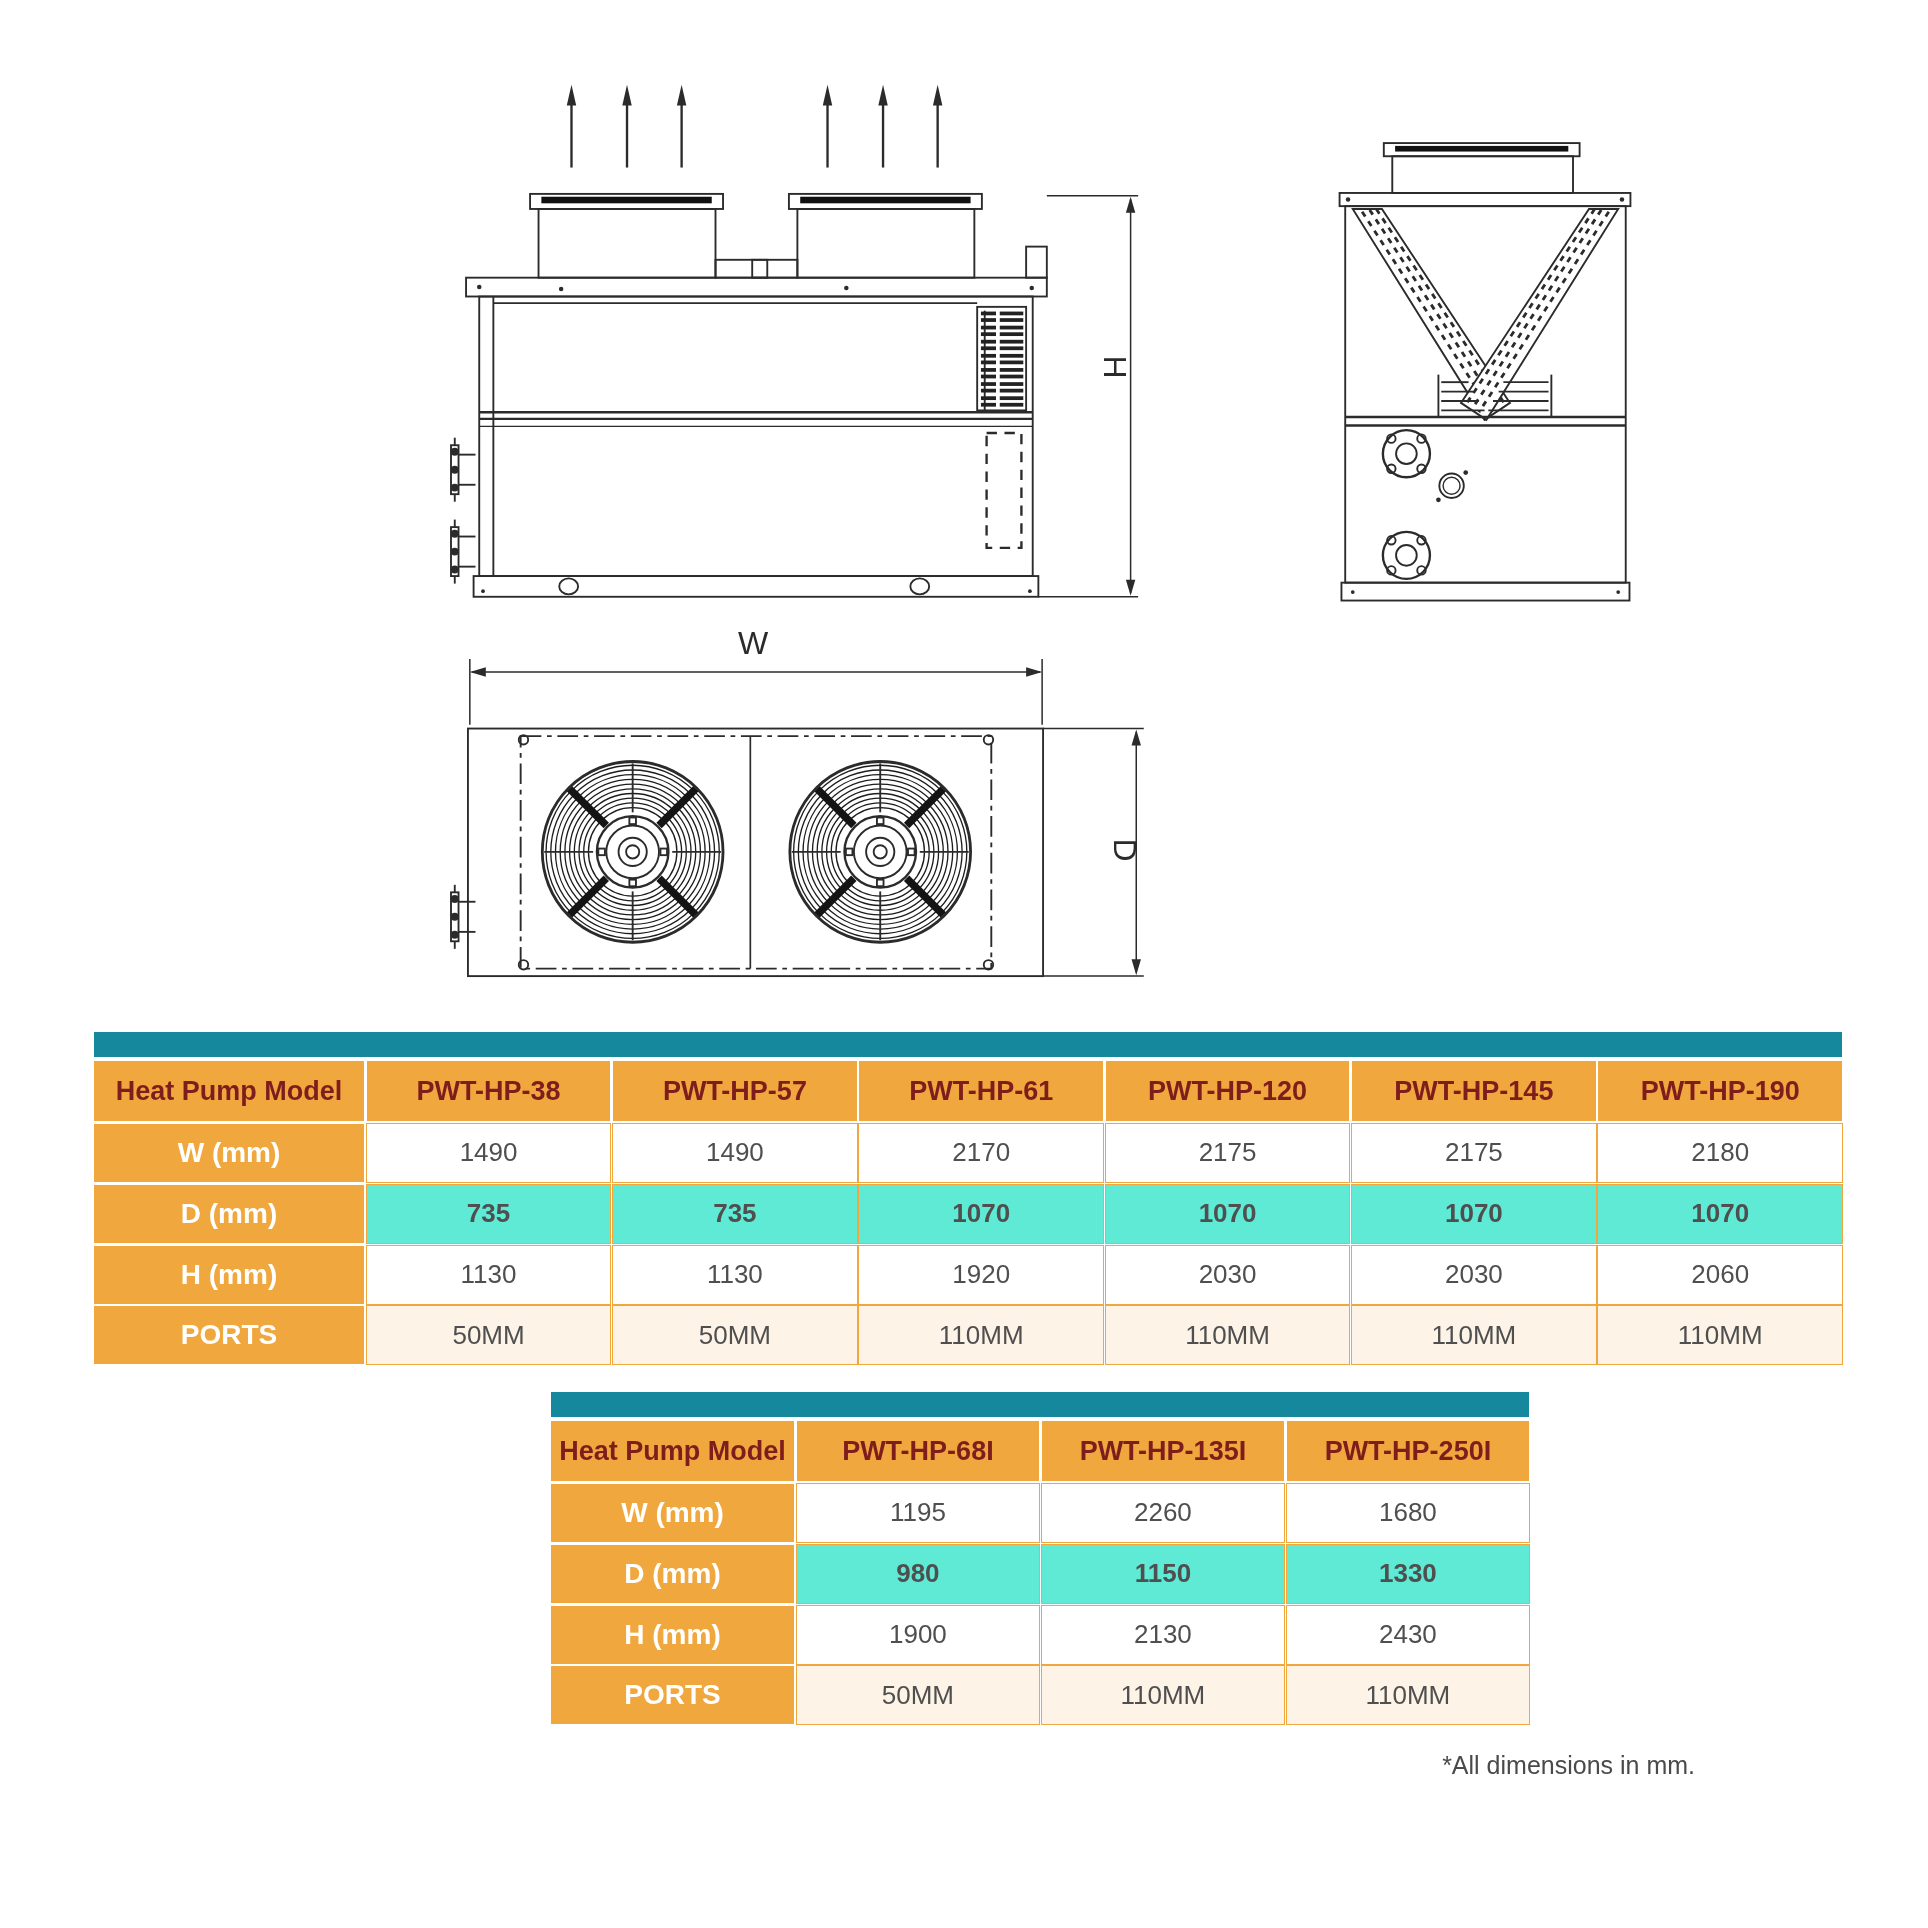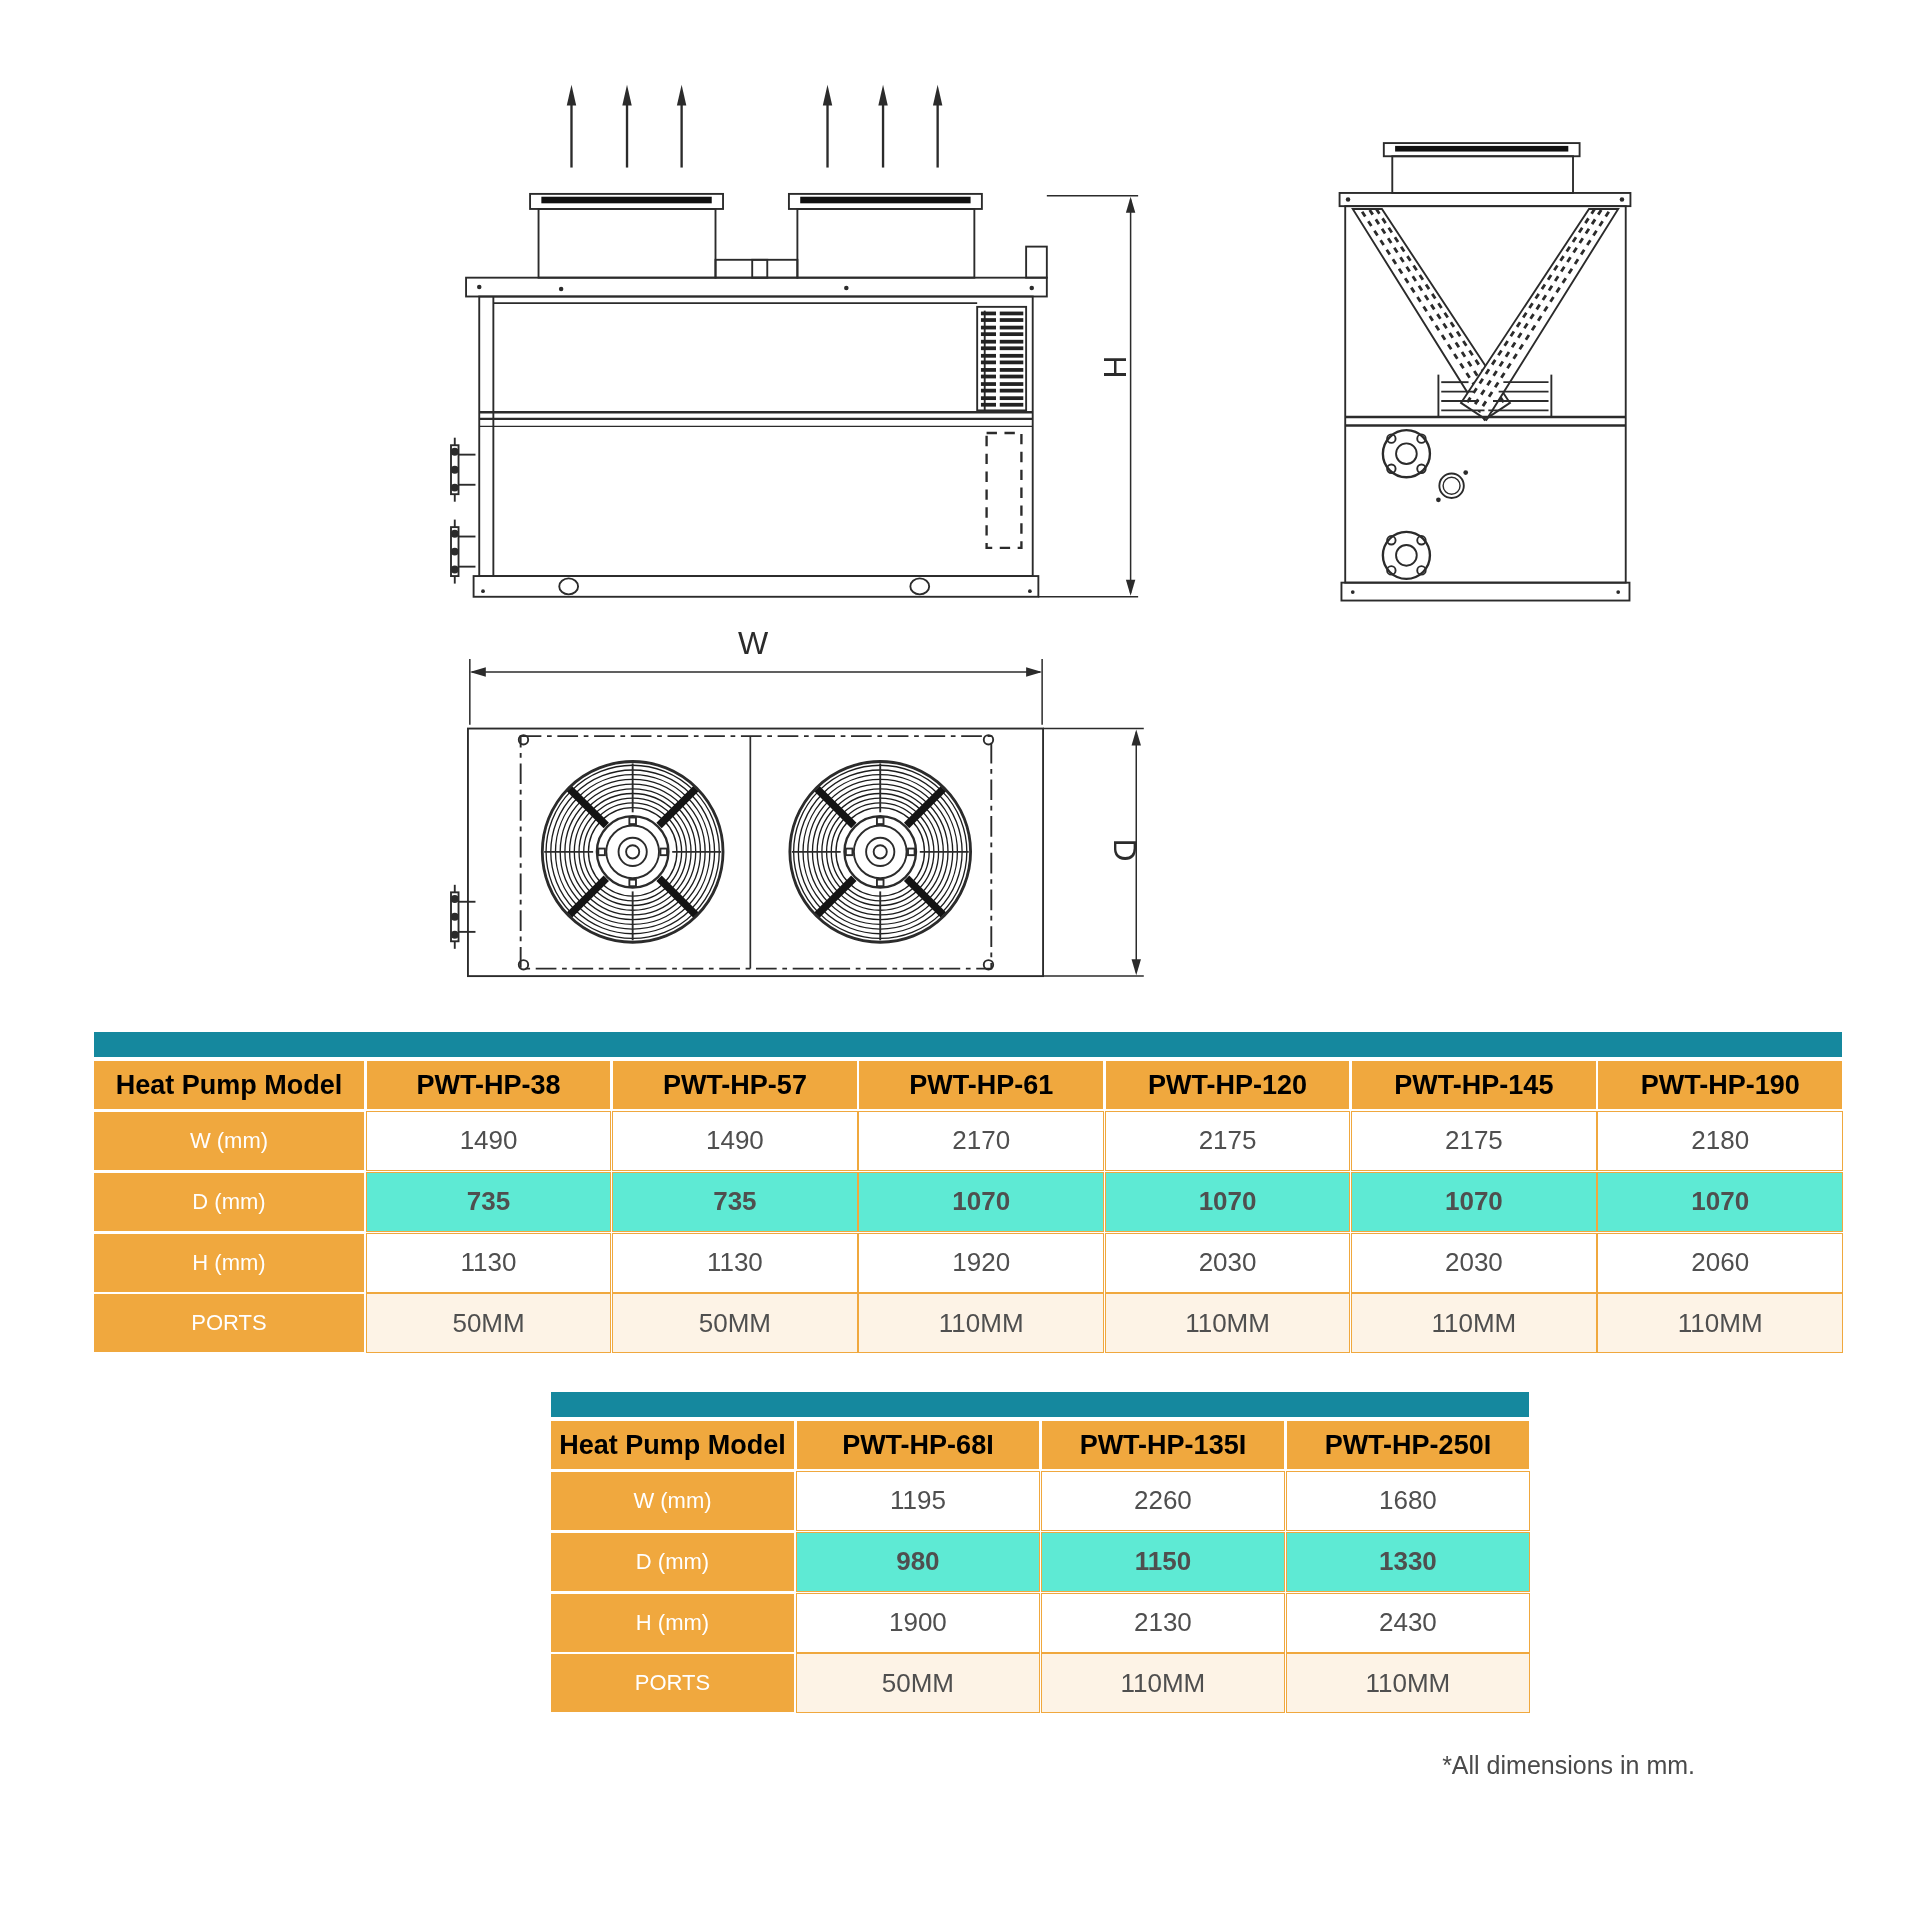--- a/index.html
+++ b/index.html
@@ -8,24 +8,24 @@
     font-family:"Liberation Sans", sans-serif;overflow:hidden;
   }
   
   .drawing-layer{position:absolute;left:0;top:0;}
   
   .spec-table{position:absolute;}
   .teal-bar{height:25.4px;background:#15889E;margin-bottom:3.8px;}
   .grid{display:grid;gap:2.8px;background:#ffffff;}
   .cell{display:flex;align-items:center;justify-content:center;text-align:center;}
   .cell-head{
-    background:#F0A83E;color:#000000;font-weight:bold;font-size:27px;height:48px;
+    background:#F0A83E;color:#7f1d1d;font-weight:bold;font-size:27px;height:60px;
   }
   .cell-label{
-    background:#F0A83E;color:#ffffff;font-weight:normal;font-size:22px;height:58px;
+    background:#F0A83E;color:#ffffff;font-weight:bold;font-size:28px;height:58px;
   }
   .cell-data{
     background:#ffffff;color:#4F4F4F;font-size:26px;height:58px;
     outline:1.9px solid #F0A83E;
   }
   .cell-data.shade-a{background:#5eead4;font-weight:bold;}
   .cell-data.shade-b{background:#FDF3E6;}
   
   .footnote{
     position:absolute;left:1403px;top:1751px;width:292px;text-align:right;

